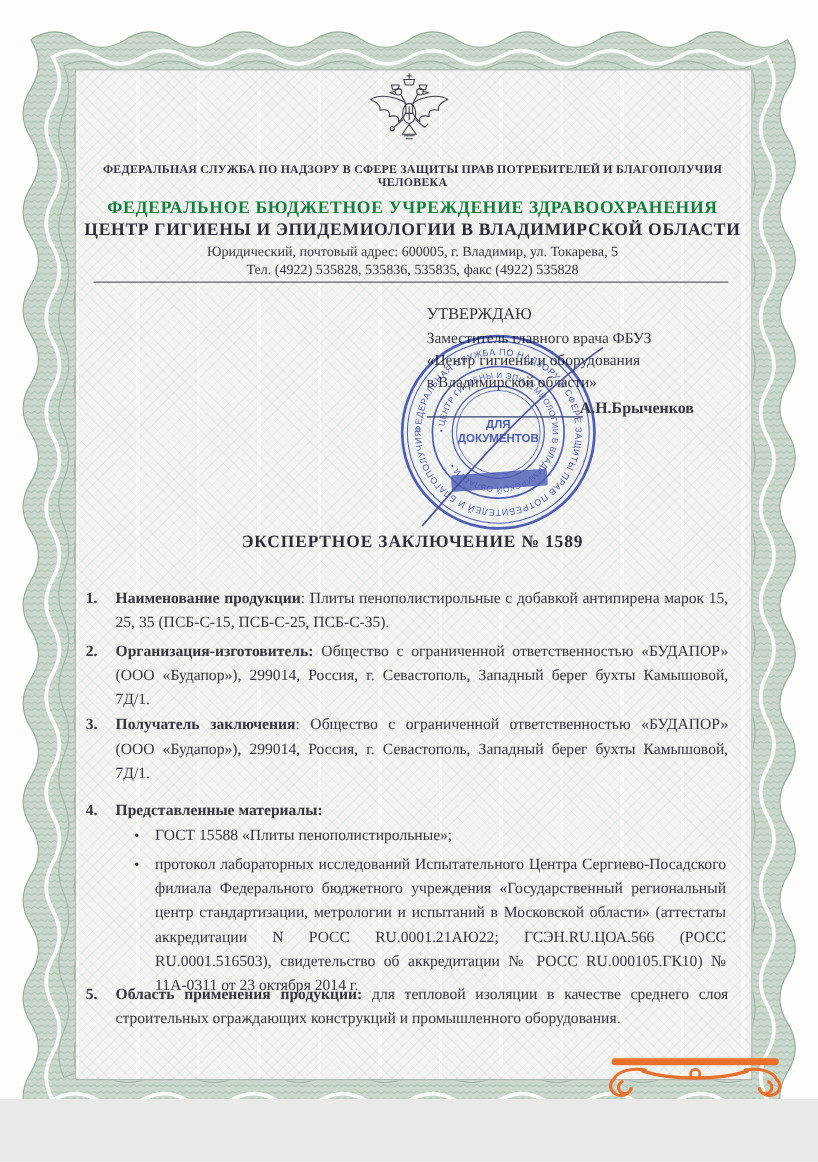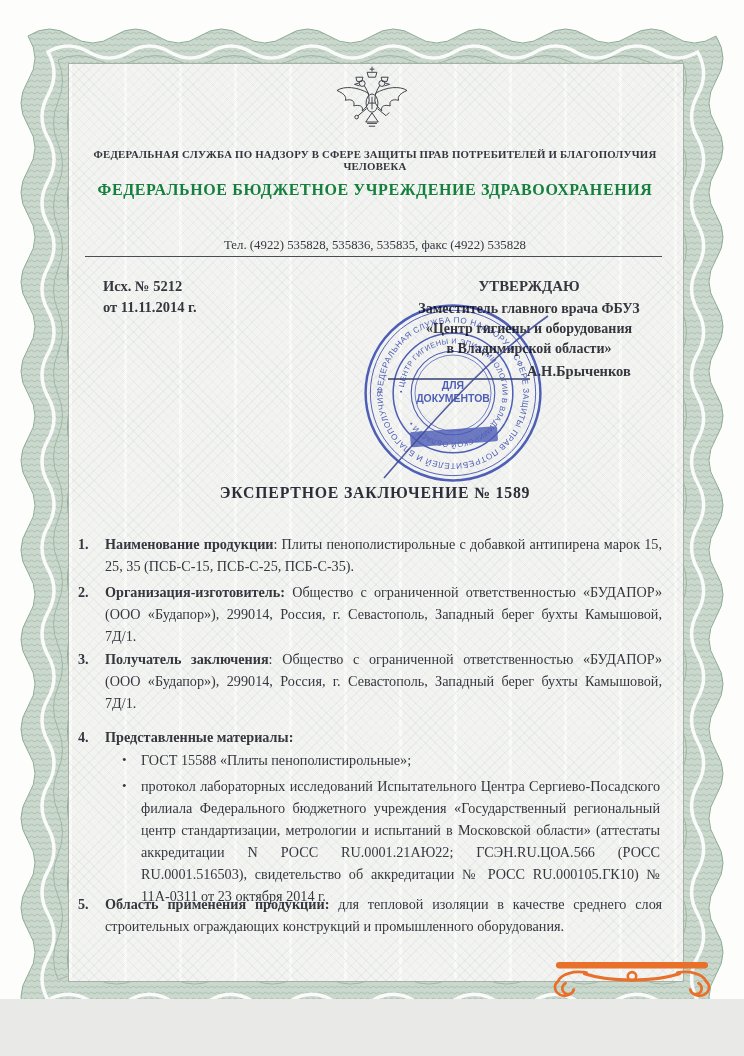--- a/index.html
+++ b/index.html
@@ -20,22 +20,22 @@
   }
   .abs{position:absolute; z-index:3;}
   .center{left:67px; width:616px; text-align:center;}
   .agency{top:148px; font-weight:bold; font-size:10.8px; letter-spacing:.2px; color:#34343e;}
   .org1{top:181px; font-weight:bold; font-size:16px; letter-spacing:.6px; color:#15803d;}
   .org2{top:201px; font-weight:bold; font-size:16px; letter-spacing:.6px; color:#2e2e3a;}
   .addr{top:222px; font-size:12.8px;}
   .phone{top:238px; font-size:12.8px;}
   .hrule{left:85px; top:256px; width:577px; border-top:1.5px solid #4c4c55; z-index:3; position:absolute;}
   .outgoing{left:103px; top:276px; font-weight:bold; font-size:14.5px; line-height:21px; z-index:3; position:absolute;}
-  .approve{left:388px; top:276px; width:282px; text-align:center; z-index:3; position:absolute;
-           font-weight:bold; font-size:14px; line-height:20px;}
+  .approve{left:388px; top:276px; width:282px; text-align:left; z-index:3; position:absolute;
+           font-weight:normal; font-size:14px; line-height:20px;}
   .approve .aw{font-size:14.8px; margin-bottom:3px;}
   .signer{left:527px; top:363px; font-weight:bold; font-size:14.5px; z-index:5; position:absolute;}
   .doc-title{top:484px; font-weight:bold; font-size:15.8px; letter-spacing:.8px; color:#2e2e3a;}
   .items{position:absolute; left:78px; top:0; width:584px; z-index:3; font-size:14.2px; line-height:22px;}
   .item{position:absolute; display:flex; width:100%;}
   .item .num{width:27px; font-weight:bold; flex:none;}
   .item .body{flex:1; text-align:justify;}
   .item .lbl{font-weight:bold;}
   .bullet{position:absolute; left:44px; width:538px; display:flex;}
   .bullet .dot{width:19px; flex:none; font-size:13px;}
@@ -87,27 +87,25 @@
       <ellipse cx="60" cy="53" rx="8.5" ry="13"></ellipse>
       <path d="M55 53 h10 M60 44 v18"></path>
       <path d="M60 67 l-9 13 h18 z M53 82 h14 M55.5 86 h9"></path>
       <path d="M52 61 L40 71 M68 61 L80 71 l4.5 -4.5"></path>
       <circle cx="38" cy="73" r="2.6"></circle>
     </g>
   </svg>
 
   <div class="abs center agency">ФЕДЕРАЛЬНАЯ СЛУЖБА ПО НАДЗОРУ В СФЕРЕ ЗАЩИТЫ ПРАВ ПОТРЕБИТЕЛЕЙ И БЛАГОПОЛУЧИЯ ЧЕЛОВЕКА</div>
   <div class="abs center org1">ФЕДЕРАЛЬНОЕ БЮДЖЕТНОЕ УЧРЕЖДЕНИЕ ЗДРАВООХРАНЕНИЯ</div>
+  <div class="abs center org2">ЦЕНТР ГИГИЕНЫ И ЭПИДЕМИОЛОГИИ В ВЛАДИМИРСКОЙ ОБЛАСТИ</div>
+  <div class="abs center addr">Юридический, почтовый адрес: 600005, г. Владимир, ул. Токарева, 5</div>
   <div class="abs center phone">Тел. (4922) 535828, 535836, 535835, факс (4922) 535828</div>
   <div class="hrule"></div>
 
-  <div class="outgoing">
-    <div>Исх. № 5212</div>
-    <div>от 11.11.2014 г.</div>
-  </div>
 
   <div class="approve">
     <div class="aw">УТВЕРЖДАЮ</div>
     <div>Заместитель главного врача ФБУЗ</div>
     <div>«Центр гигиены и оборудования</div>
     <div>в Владимирской области»</div>
   </div>
   <div class="signer">А.Н.Брыченков</div>
 
   <svg class="stamp-svg" width="190" height="190" viewBox="0 0 200 200">

